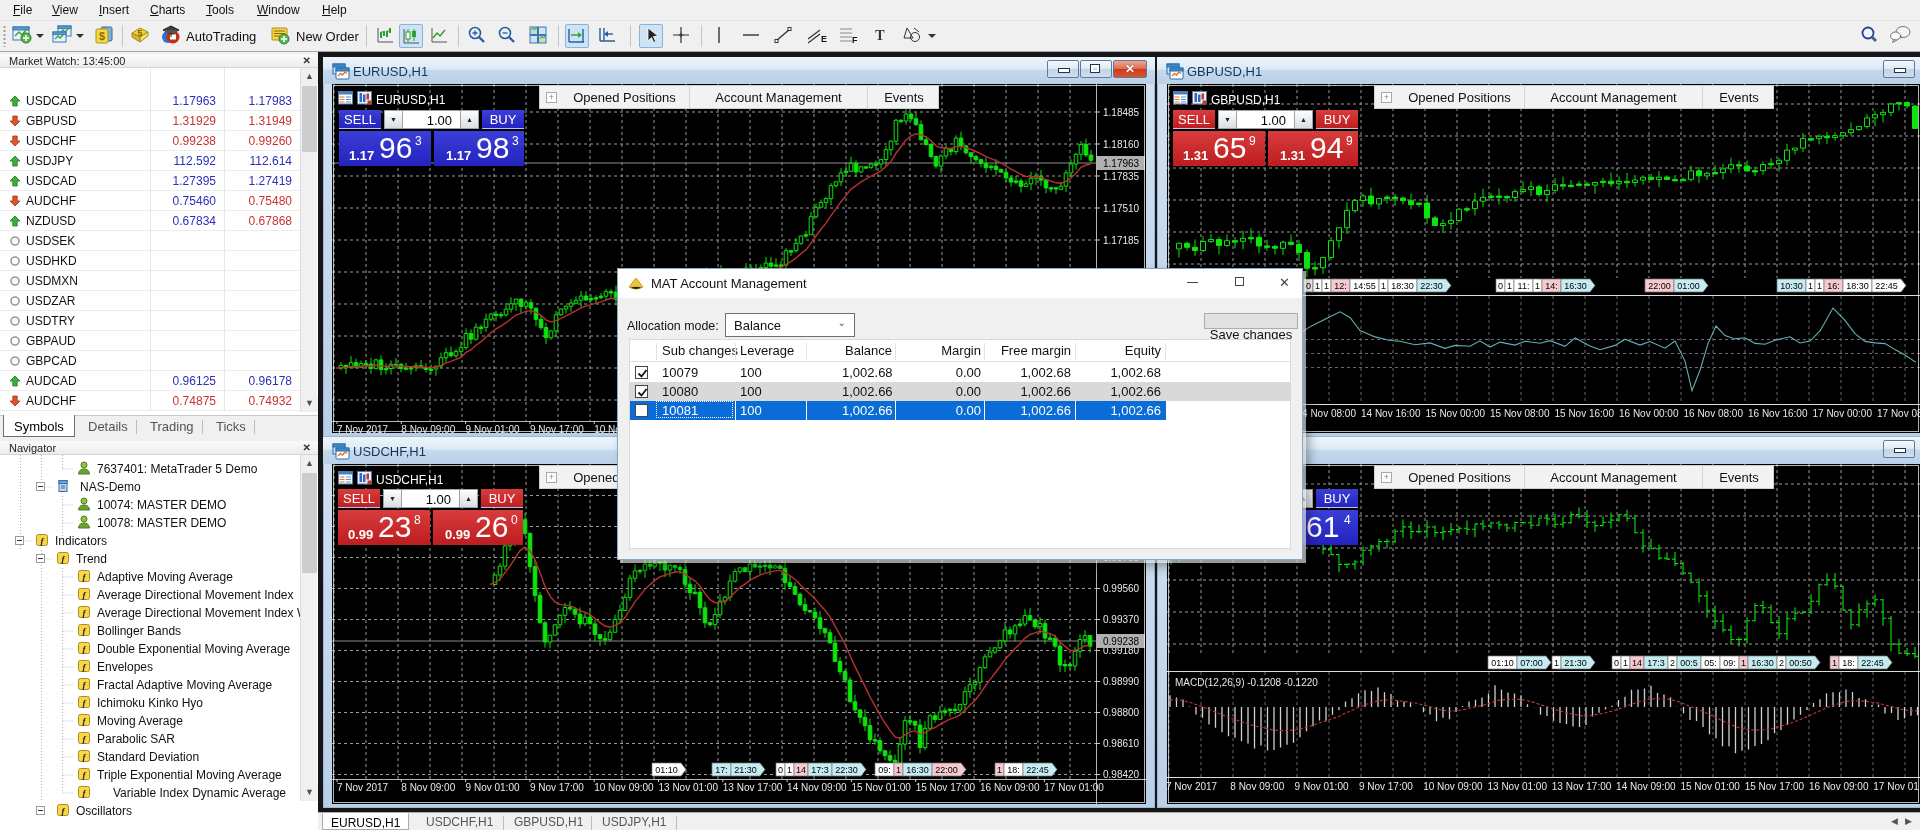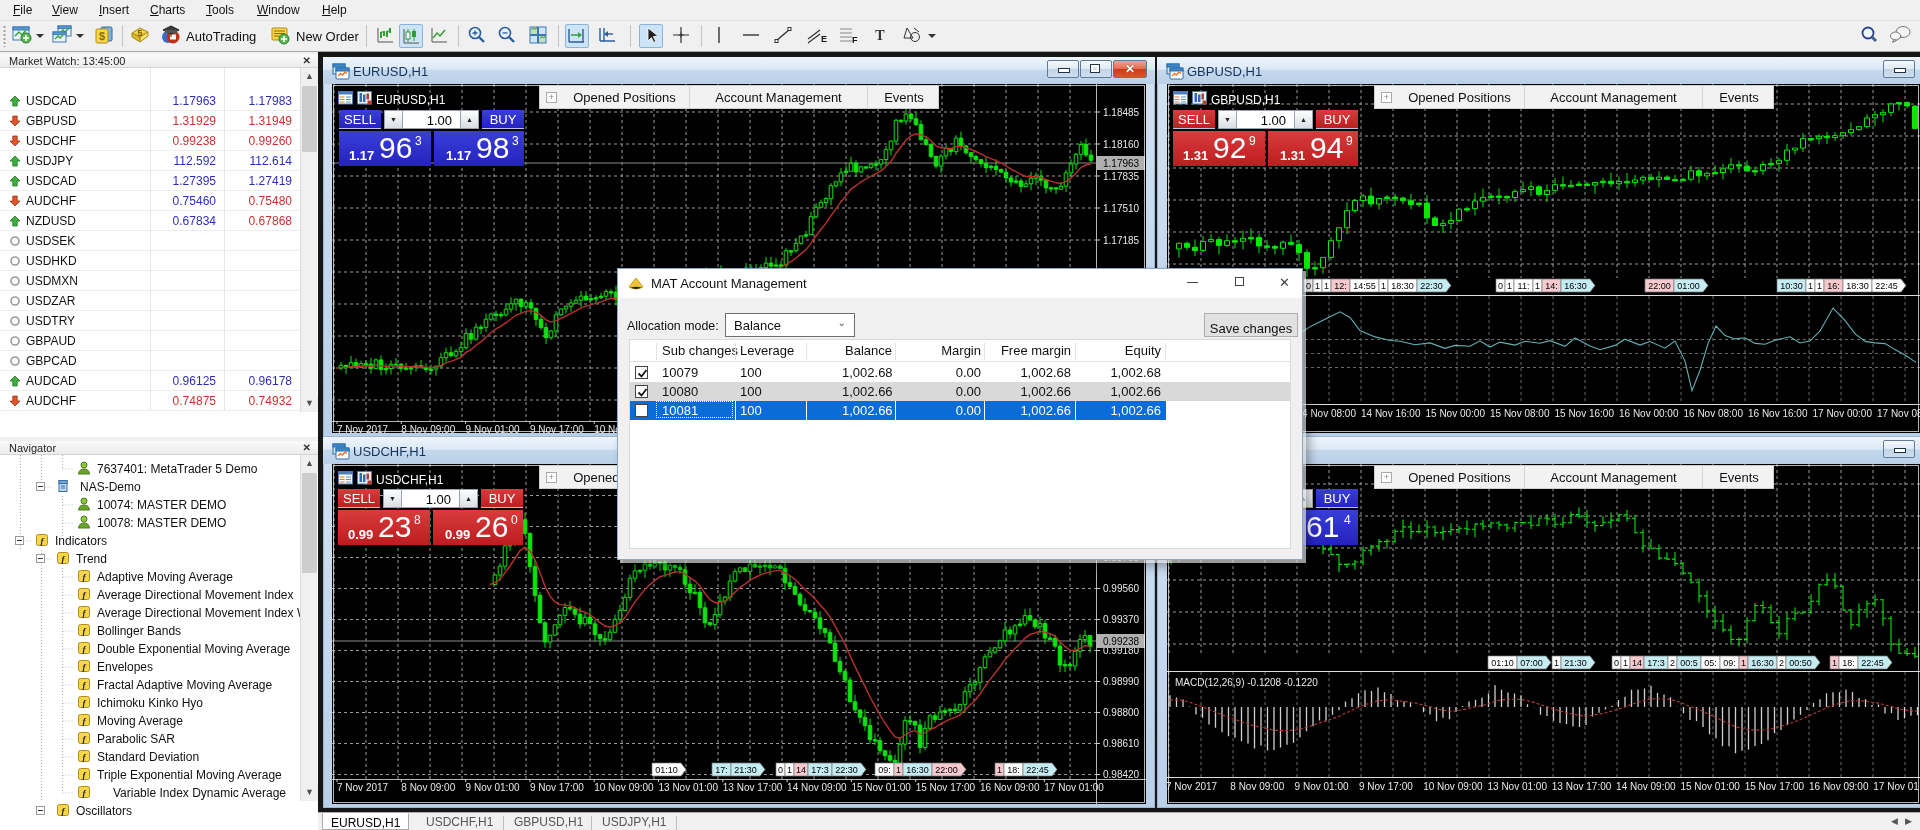--- a/index.html
+++ b/index.html
@@ -399,20 +399,29 @@
       <span class="nm">AUDCHF</span>
       <span class="bid red">0.74875</span>
       <span class="ask red">0.74932</span>
     </div>
  <div class="colline" style="left:150px;top:14px;height:343px"></div>
  <div class="colline" style="left:224px;top:14px;height:343px"></div>
  <div class="scroll" style="left:300px;top:14px;height:344px">
    <div class="sarrow" style="top:0">▲</div>
    <div class="sthumb" style="top:18px;height:66px"></div>
    <div class="sarrow" style="bottom:0">▼</div>
+ </div>
+ <div class="ptabs" style="bottom:0">
+   <div class="ptab act" style="left:3px">Symbols</div>
+   <div class="ptab" style="left:78px">Details</div>
+   <div class="pdiv" style="left:136px"></div>
+   <div class="ptab" style="left:140px">Trading</div>
+   <div class="pdiv" style="left:202px"></div>
+   <div class="ptab" style="left:206px">Ticks</div>
+   <div class="pdiv" style="left:254px"></div>
  </div>
 </div>
 
 <div class="panel" style="left:0;top:441px;width:318px;height:389px">
  <div class="ptitle">Navigator</div>
  <div class="pclose">✕</div>
  <svg width="300" height="346" viewBox="0 14 300 346" style="position:absolute;left:0;top:14px">
       <path d="M20.5 14V109 M41.5 14V46 M62.5 14V28 M62.5 55V100 M41.5 109V370 M62.5 127V352 M62.5 28h10 M41.5 46h10 M62.5 64h10 M62.5 82h10 M20.5 100h10 M41.5 118h10 M62.5 136h10 M62.5 154h10 M62.5 172h10 M62.5 190h10 M62.5 208h10 M62.5 226h10 M62.5 244h10 M62.5 262h10 M62.5 280h10 M62.5 298h10 M62.5 316h10 M62.5 334h10 M62.5 352h10 M41.5 370h10" stroke="#b0b0b0" stroke-width="1" fill="none" stroke-dasharray="1 2"></path>
     </svg>
     <div class="trow" style="top:19px;left:0;width:300px">
@@ -785,21 +794,21 @@
     <div class="ctab" style="left:328px;width:72px">Events</div>
   </div>
   <div class="ocp" style="left:6px;top:26px">
     <div class="sellb redbg" style="left:0;width:42px">SELL</div>
     <div class="spin" style="left:45px">▼</div>
     <div class="vol" style="left:64px;width:57px">1.00</div>
     <div class="spin" style="left:121px">▲</div>
     <div class="buyb redbg" style="left:143px;width:42px">BUY</div>
     <div class="bigbox redbg" style="left:0;top:21px;width:92px">
       <span class="sm" style="left:10px">1.31</span>
-          <span class="lg" style="left:40px">92</span>
+          <span class="lg" style="left:40px">65</span>
           <span class="sup" style="left:76px">9</span>
     </div>
     <div class="bigbox redbg" style="left:95px;top:21px;width:90px">
       <span class="sm" style="left:12px">1.31</span>
           <span class="lg" style="left:42px">94</span>
           <span class="sup" style="left:78px">9</span>
     </div>
   </div>
  </div>
 </div>
@@ -1074,21 +1083,21 @@
    <span class="abs" style="right:104px;top:13px;width:11px;height:1px;background:#444"></span>
    <span class="abs" style="right:58px;top:8px;width:9px;height:9px;border:1px solid #444"></span>
    <span class="abs" style="right:12px;top:6px;font-size:13px;color:#444">✕</span>
  </div>
  <div id="dlgbody">
    <span class="abs" style="left:9px;top:21px;font-size:12.4px;color:#111">Allocation mode:</span>
    <div class="abs" style="left:107px;top:15px;width:130px;height:24px;background:#fff;border:1px solid #707070">
      <span class="abs" style="left:8px;top:4px;font-size:13px;color:#111">Balance</span>
      <span class="abs" style="right:8px;top:3px;color:#555;font-size:10px">⌄</span>
    </div>
-   <div class="dbtn abs" style="left:586px;top:15px;width:94px;height:24px;padding-top:7px">Save changes</div>
+   <div class="dbtn abs" style="left:586px;top:15px;width:94px;height:16px;padding-top:13px">Save changes</div>
    <div id="dtable">
      <div class="abs" style="left:0;top:0;right:0;height:22px;border-bottom:1px solid #dedede">
        <span class="dcell" style="left:32px;top:3px">Sub changes</span>
        <span class="dcell" style="left:110px;top:3px">Leverage</span>
        <span class="dcell" style="left:212px;top:3px;width:50px;text-align:right">Balance</span>
        <span class="dcell" style="left:295px;top:3px;width:56px;text-align:right">Margin</span>
        <span class="dcell" style="left:365px;top:3px;width:76px;text-align:right">Free margin</span>
        <span class="dcell" style="left:465px;top:3px;width:66px;text-align:right">Equity</span>
      </div>
      <span class="abs" style="left:26px;top:3px;width:1px;height:17px;background:#e3e3e3"></span>

